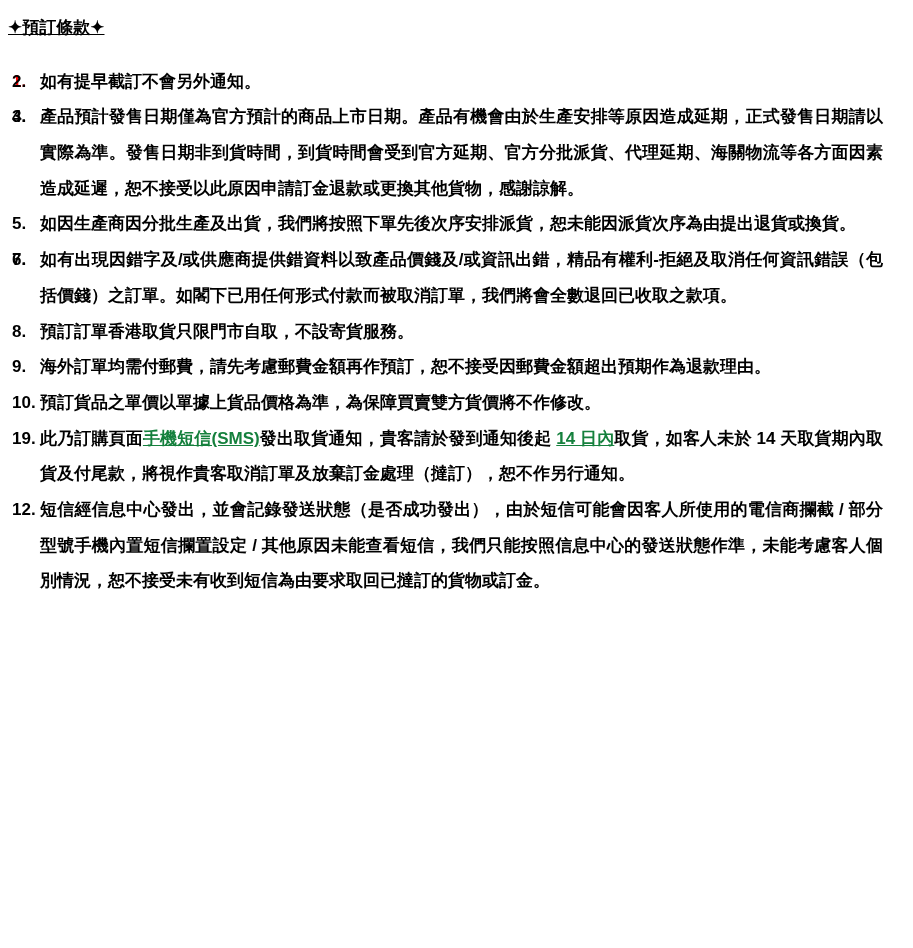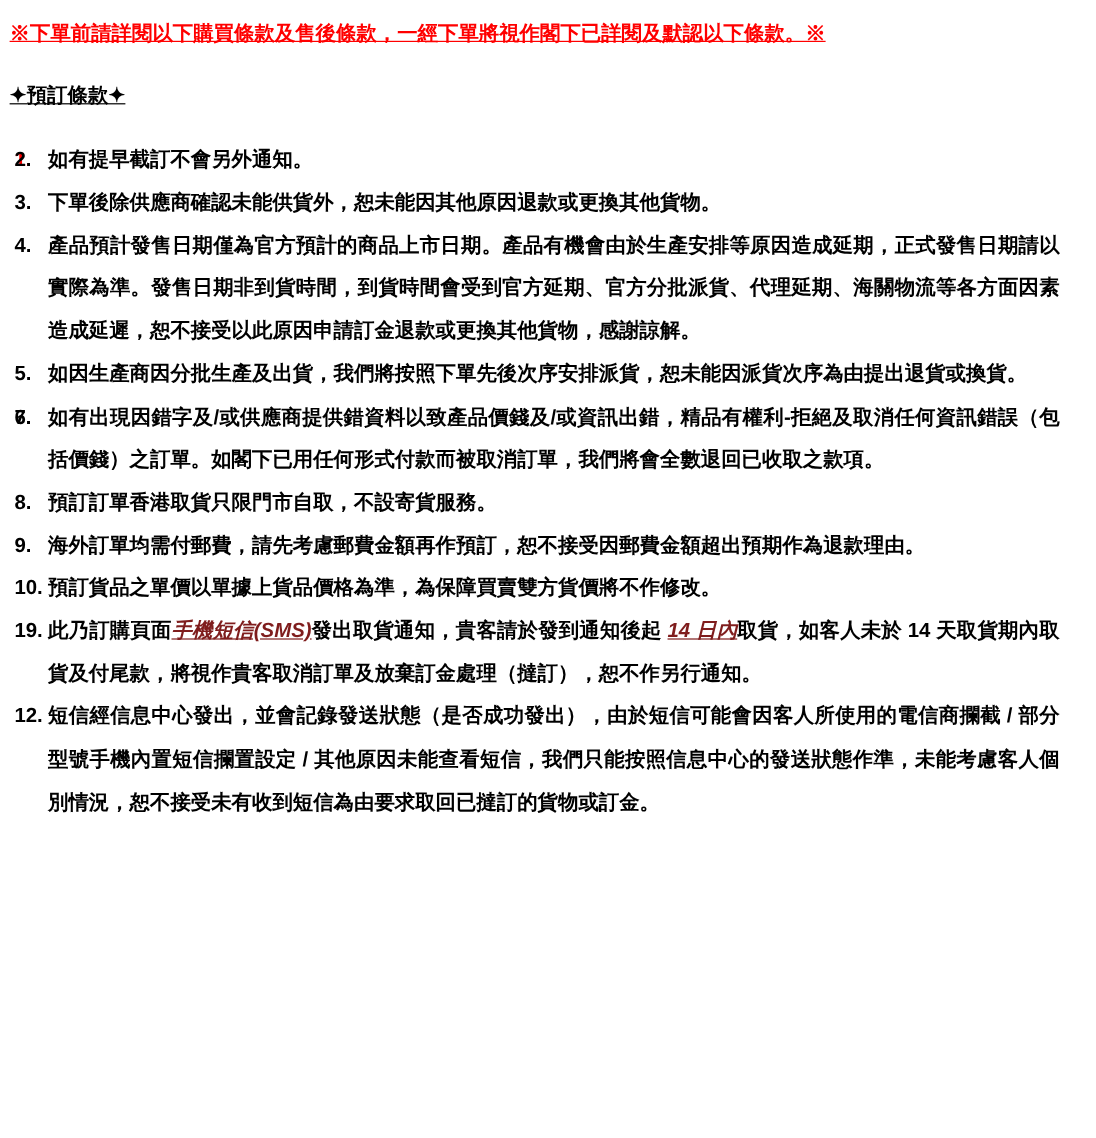--- a/index.html
+++ b/index.html
@@ -42,42 +42,40 @@
   }
   .term-item.red {
     color: #ff0000;
   }
   .term-number {
     position: absolute;
     left: 4px;
     top: 0;
   }
   .seg-red-underline {
-    color: #7f1d1d;
+    color: #15803d;
     text-decoration: underline;
-    font-style: italic;
   }
   .seg-link {
     color: #0563c1;
     text-decoration: underline;
     cursor: pointer;
   }
 </style>
 </head>
 <body>
 
 <div class="page">
-  <div class="header">※下單前請詳閱以下購買條款及售後條款，一經下單將視作閣下已詳閱及默認以下條款。※</div>
   <div>
     <span class="section-title">✦預訂條款✦</span>
   </div>
   <div class="terms-list" id="terms-list">
       <div class="term-item red"><span class="term-number">1.</span></div>
       <div class="term-item"><span class="term-number">2.</span><span class="term-text"><span>如有提早截訂不會另外通知。</span></span></div>
-      <div class="term-item"><span class="term-number">3.</span><span class="term-text"><span>下單後除供應商確認未能供貨外，恕未能因其他原因退款或更換其他貨物。</span></span></div>
+      <div class="term-item"><span class="term-number">3.</span></div>
       <div class="term-item"><span class="term-number">4.</span><span class="term-text"><span>產品預計發售日期僅為官方預計的商品上市日期。產品有機會由於生產安排等原因造成延期，正式發售日期請以實際為準。發售日期非到貨時間，到貨時間會受到官方延期、官方分批派貨、代理延期、海關物流等各方面因素造成延遲，恕不接受以此原因申請訂金退款或更換其他貨物，感謝諒解。</span></span></div>
       <div class="term-item"><span class="term-number">5.</span><span class="term-text"><span>如因生產商因分批生產及出貨，我們將按照下單先後次序安排派貨，恕未能因派貨次序為由提出退貨或換貨。</span></span></div>
       <div class="term-item"><span class="term-number">6.</span></div>
       <div class="term-item"><span class="term-number">7.</span><span class="term-text"><span>如有出現因錯字及/或供應商提供錯資料以致產品價錢及/或資訊出錯，精品有權利-拒絕及取消任何資訊錯誤（包括價錢）之訂單。如閣下已用任何形式付款而被取消訂單，我們將會全數退回已收取之款項。</span></span></div>
       <div class="term-item"><span class="term-number">8.</span><span class="term-text"><span>預訂訂單香港取貨只限門市自取，不設寄貨服務。</span></span></div>
       <div class="term-item"><span class="term-number">9.</span><span class="term-text"><span>海外訂單均需付郵費，請先考慮郵費金額再作預訂，恕不接受因郵費金額超出預期作為退款理由。</span></span></div>
       <div class="term-item"><span class="term-number">10.</span><span class="term-text"><span>預訂貨品之單價以單據上貨品價格為準，為保障買賣雙方貨價將不作修改。</span></span></div>
       <div class="term-item"><span class="term-number">19.</span><span class="term-text"><span>此乃訂購頁面</span><span class="seg-red-underline">手機短信(SMS)</span><span>發出取貨通知，貴客請於發到通知後起 </span><span class="seg-red-underline">14 日內</span><span>取貨，如客人未於 14 天取貨期內取貨及付尾款，將視作貴客取消訂單及放棄訂金處理（撻訂），恕不作另行通知。</span></span></div>
       <div class="term-item"><span class="term-number">12.</span><span class="term-text"><span>短信經信息中心發出，並會記錄發送狀態（是否成功發出），由於短信可能會因客人所使用的電信商攔截 / 部分型號手機內置短信攔置設定 / 其他原因未能查看短信，我們只能按照信息中心的發送狀態作準，未能考慮客人個別情況，恕不接受未有收到短信為由要求取回已撻訂的貨物或訂金。</span></span></div>
     </div>

